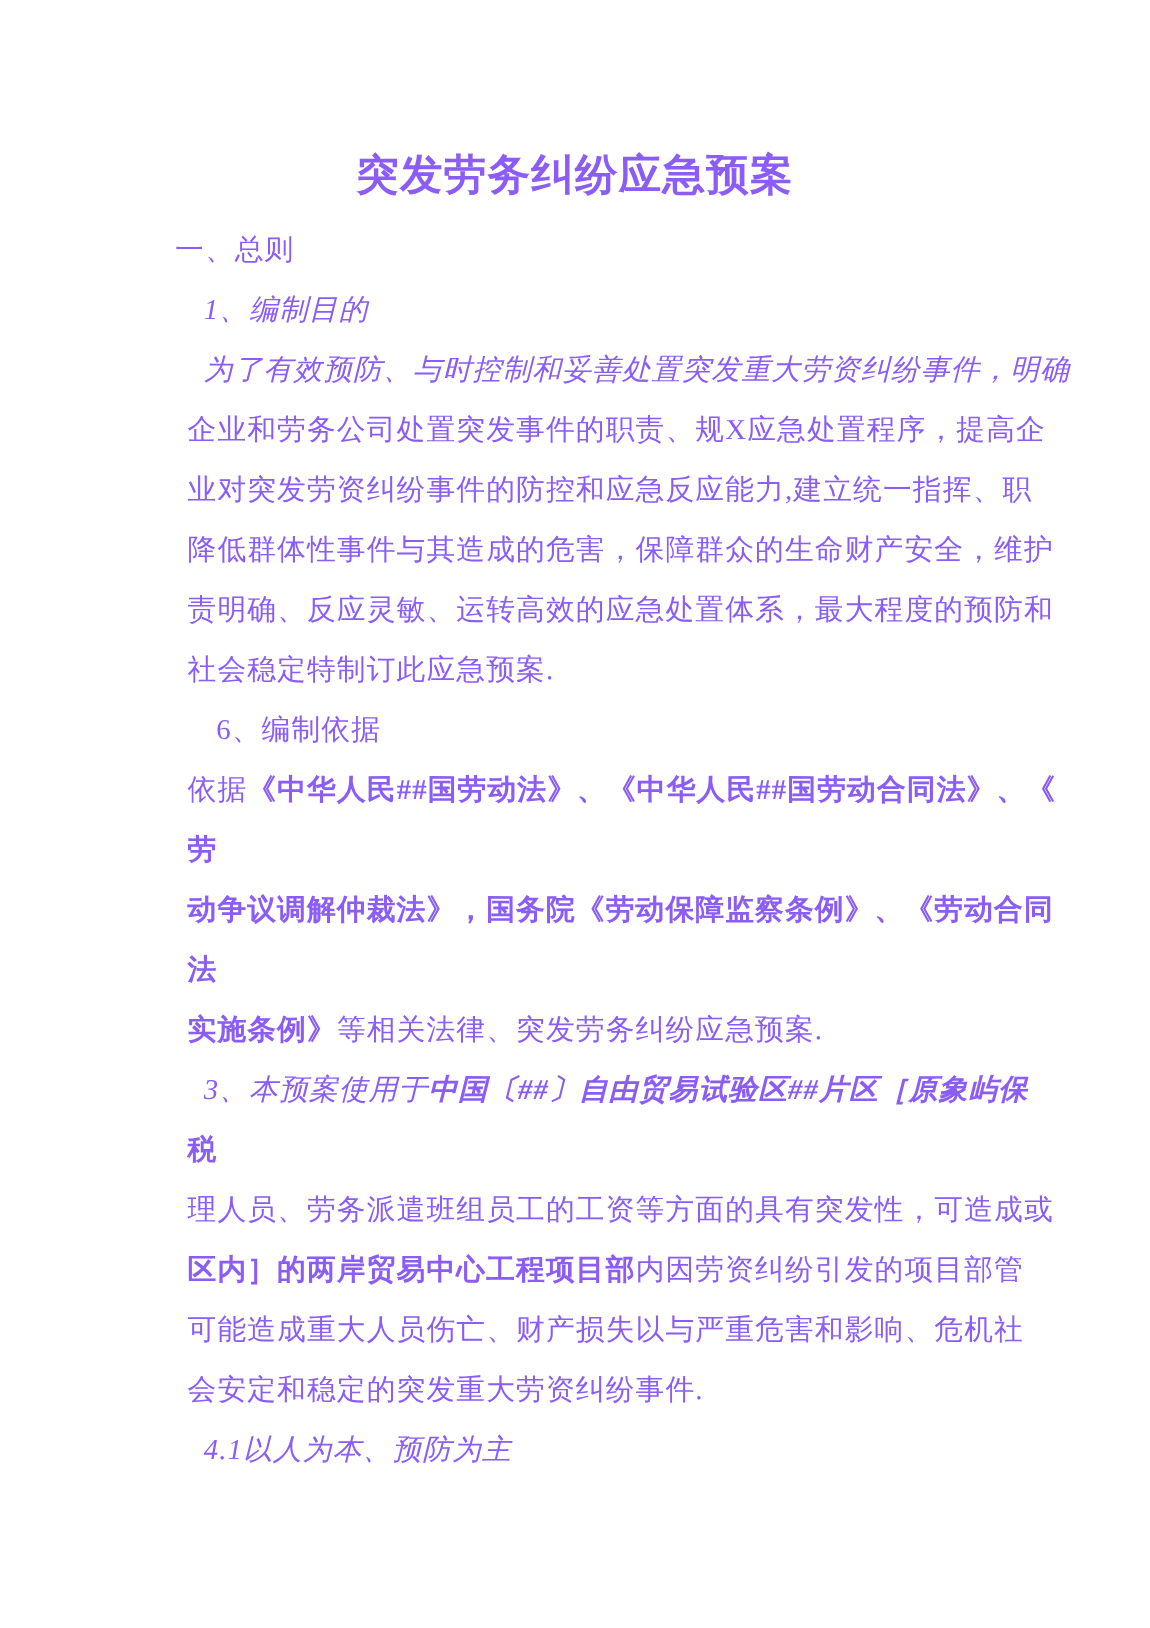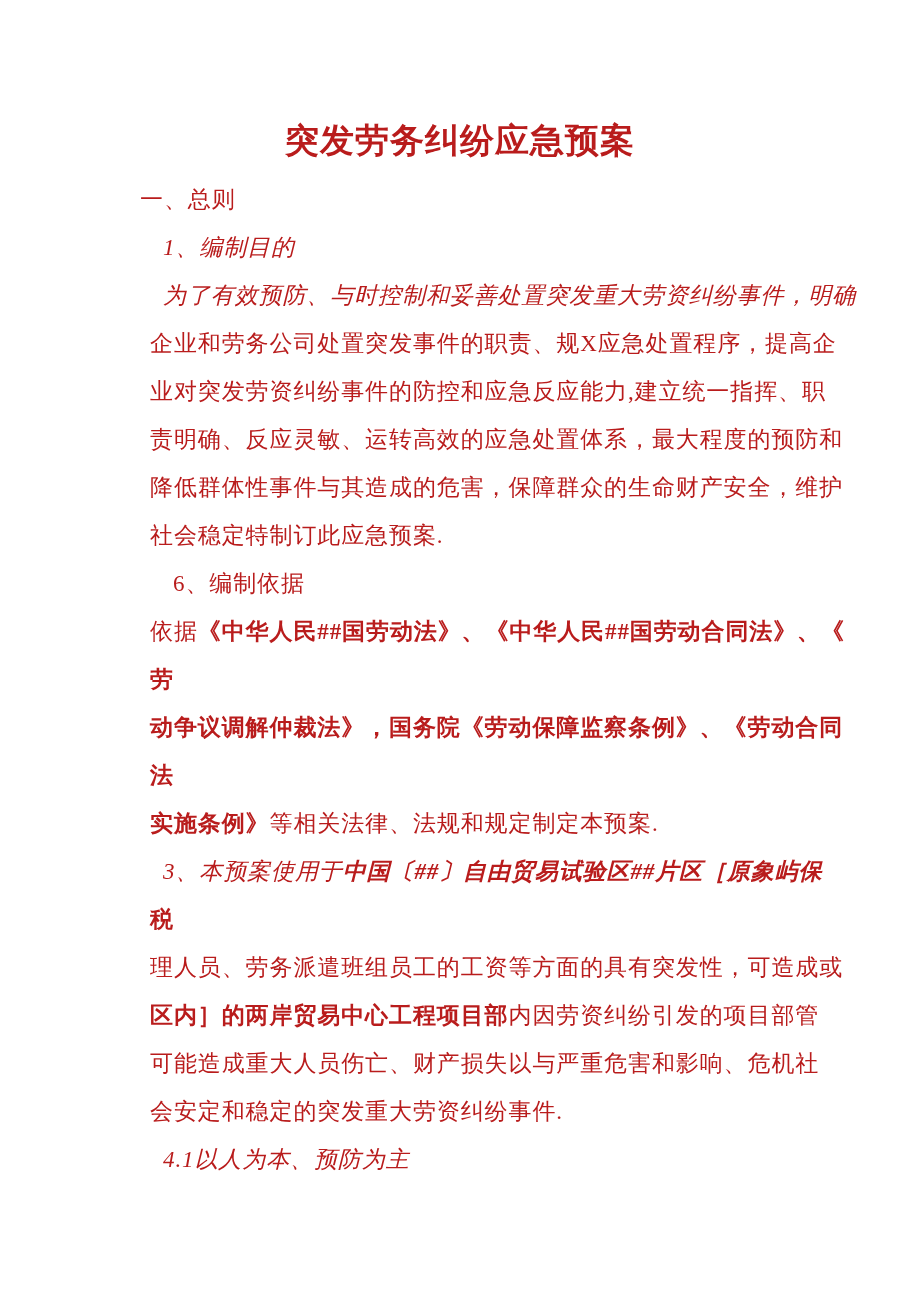--- a/index.html
+++ b/index.html
@@ -7,21 +7,21 @@
     padding: 0;
     background: #ffffff;
   }
   .page {
     position: relative;
     width: 920px;
     height: 1302px;
     background: #ffffff;
     overflow: hidden;
     font-family: "Liberation Serif", "DejaVu Serif", serif;
-    color: #b91c1c;
+    color: #8b5cf6;
   }
   .doc-title {
     position: absolute;
     top: 116px;
     left: 0;
     width: 100%;
     text-align: center;
     font-size: 34px;
     line-height: 50px;
     font-weight: bold;
@@ -53,29 +53,29 @@
 <body>
 
 <div class="page">
   <h1 class="doc-title">突发劳务纠纷应急预案</h1>
   <div class="doc-body">
       <div class="line ind-section"><span class="run">一、总则</span></div>
       <div class="line ind-first"><span class="run">1、编制目的</span></div>
       <div class="line ind-first"><span class="run">为了有效预防、与时控制和妥善处置突发重大劳资纠纷事件，明确</span></div>
       <div class="line ind-none"><span class="run">企业和劳务公司处置突发事件的职责、规X应急处置程序，提高企</span></div>
       <div class="line ind-none"><span class="run">业对突发劳资纠纷事件的防控和应急反应能力,建立统一指挥、职</span></div>
+      <div class="line ind-none"><span class="run">降低群体性事件与其造成的危害，保障群众的生命财产安全，维护</span></div>
       <div class="line ind-none"><span class="run">责明确、反应灵敏、运转高效的应急处置体系，最大程度的预防和</span></div>
-      <div class="line ind-none"><span class="run">降低群体性事件与其造成的危害，保障群众的生命财产安全，维护</span></div>
       <div class="line ind-none"><span class="run">社会稳定特制订此应急预案.</span></div>
       <div class="line ind-item"><span class="run">6、编制依据</span></div>
       <div class="line ind-none"><span class="run">依据</span><span class="run b">《中华人民##国劳动法》、《中华人民##国劳动合同法》、《</span></div>
       <div class="line ind-none"><span class="run b">劳</span></div>
       <div class="line ind-none"><span class="run b">动争议调解仲裁法》，国务院《劳动保障监察条例》、《劳动合同</span></div>
       <div class="line ind-none"><span class="run b">法</span></div>
-      <div class="line ind-none"><span class="run b">实施条例》</span><span class="run">等相关法律、法规和规定制定本预案.</span></div>
+      <div class="line ind-none"><span class="run b">实施条例》</span><span class="run">等相关法律、突发劳务纠纷应急预案.</span></div>
       <div class="line ind-first"><span class="run">3、本预案使用于</span><span class="run b">中国〔##〕自由贸易试验区##片区［原象屿保</span></div>
       <div class="line ind-none"><span class="run b">税</span></div>
       <div class="line ind-none"><span class="run">理人员、劳务派遣班组员工的工资等方面的具有突发性，可造成或</span></div>
       <div class="line ind-none"><span class="run b">区内］的两岸贸易中心工程项目部</span><span class="run">内因劳资纠纷引发的项目部管</span></div>
       <div class="line ind-none"><span class="run">可能造成重大人员伤亡、财产损失以与严重危害和影响、危机社</span></div>
       <div class="line ind-none"><span class="run">会安定和稳定的突发重大劳资纠纷事件.</span></div>
       <div class="line ind-first"><span class="run">4.1以人为本、预防为主</span></div>
     </div>
 </div>
 

